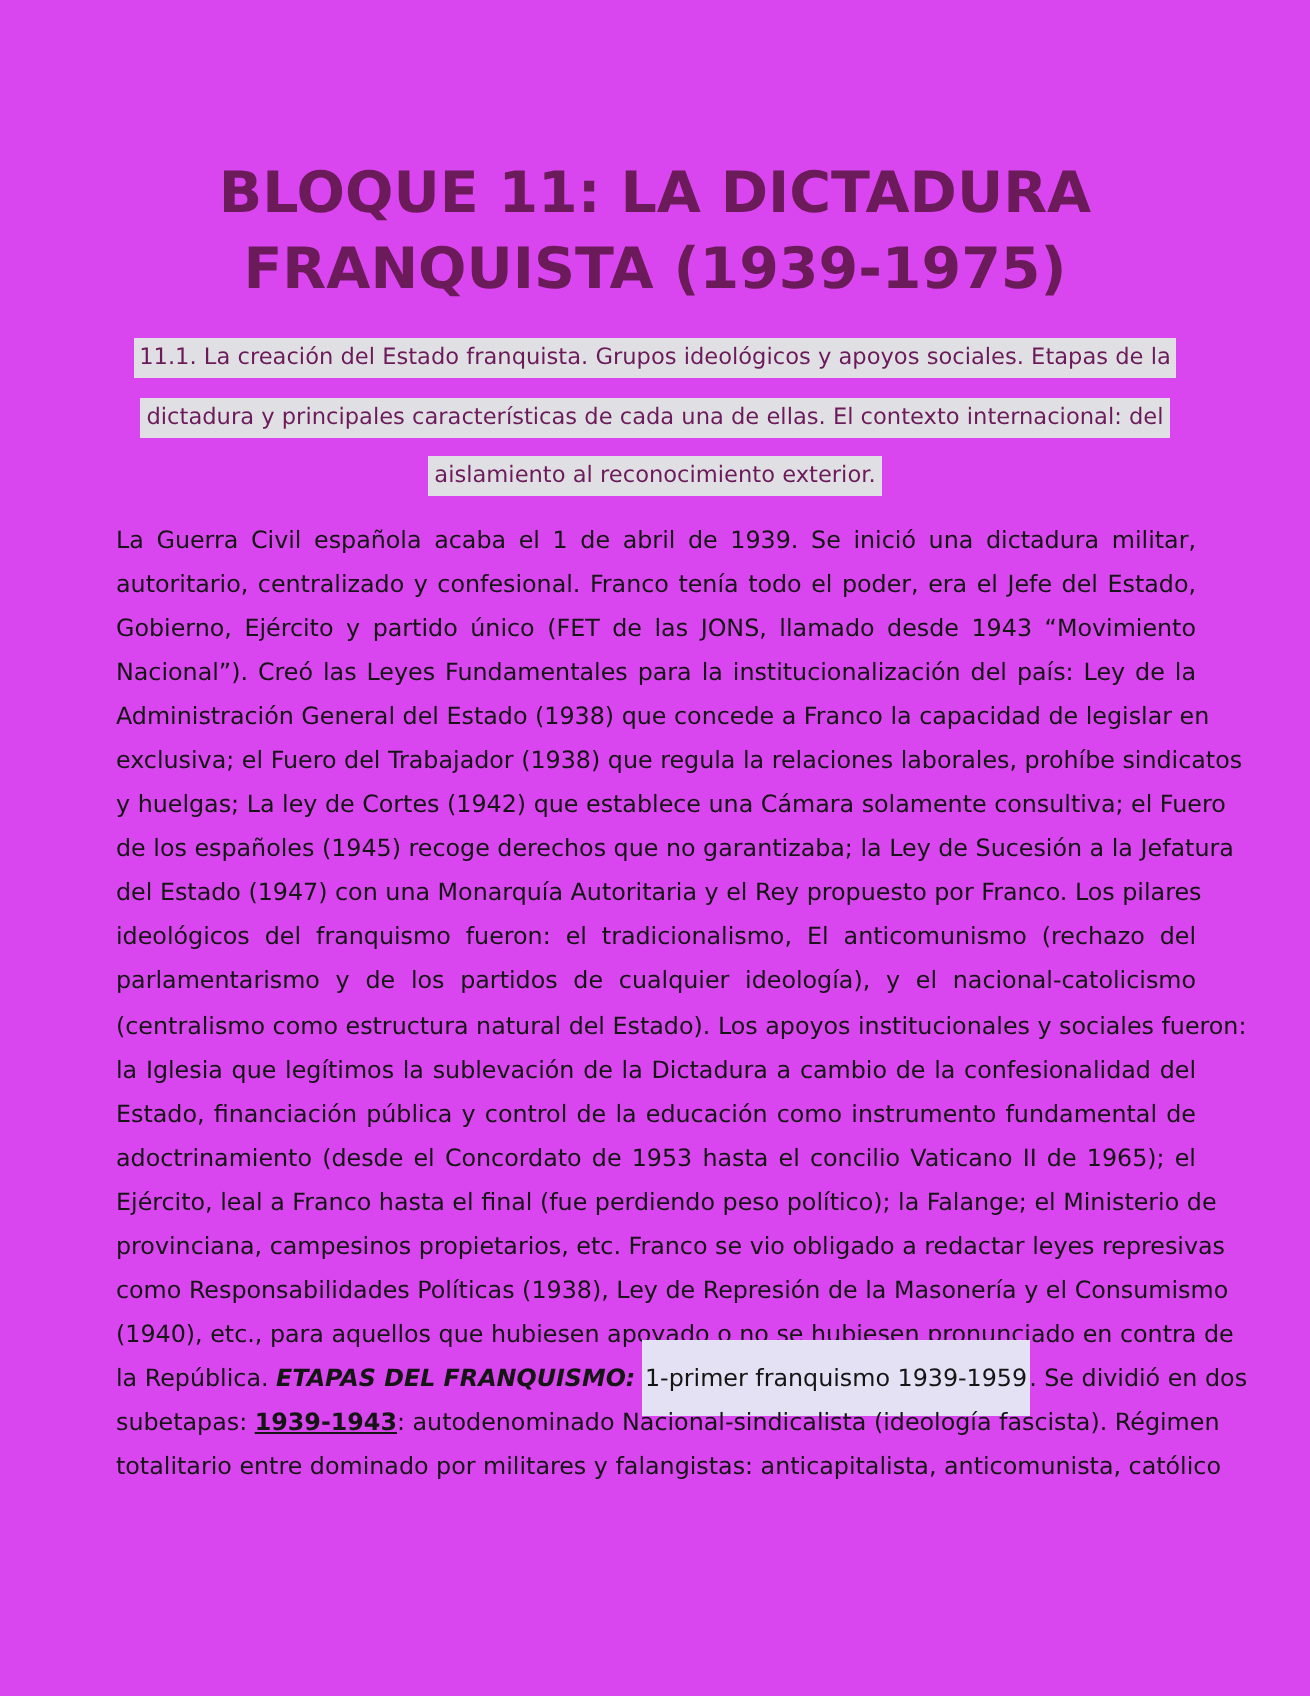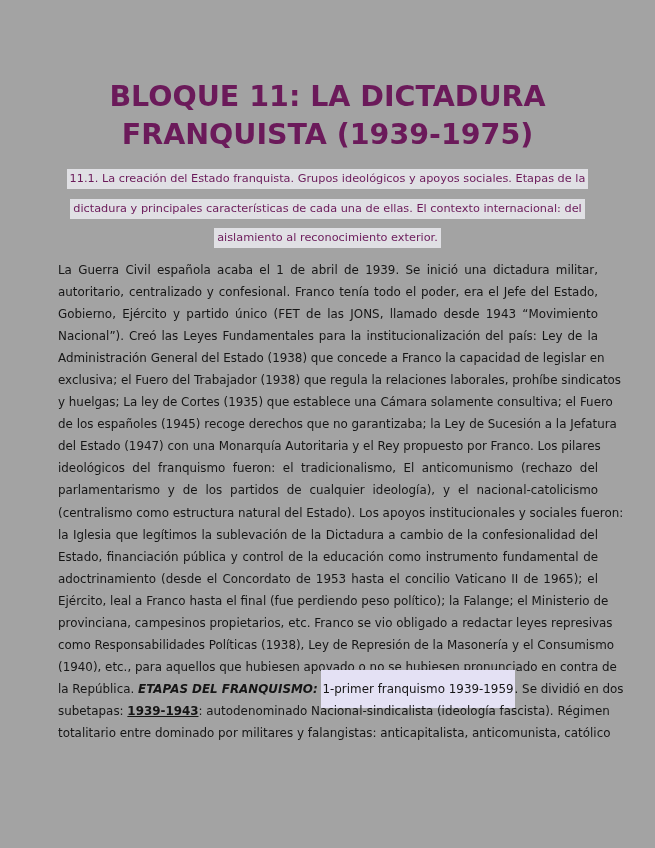--- a/index.html
+++ b/index.html
@@ -13,21 +13,21 @@
       position: relative;
       overflow: hidden;
       font-family: "DejaVu Sans", sans-serif;
       color: #111111;
     }
     .page {
       position: absolute;
       left: 0; top: 0;
       width: 655px;
       height: 848px;
-      background: #a3a3a3;
+      background: #d946ef;
     }
     .title {
       position: absolute;
       left: 0;
       top: 78px;
       width: 655px;
       text-align: center;
       color: #6b1a5a;
       font-family: "DejaVu Sans", sans-serif;
       font-weight: bold;
@@ -104,21 +104,21 @@
     <div class="sub-line"><span>aislamiento al reconocimiento exterior.</span></div>
   </div>
 
   <div class="body-text">
     <span class="ln">La Guerra Civil española acaba el 1 de abril de 1939. Se inició una dictadura militar,</span>
     <span class="ln">autoritario, centralizado y confesional. Franco tenía todo el poder, era el Jefe del Estado,</span>
     <span class="ln">Gobierno, Ejército y partido único (FET de las JONS, llamado desde 1943 “Movimiento</span>
     <span class="ln">Nacional”). Creó las Leyes Fundamentales para la institucionalización del país: Ley de la</span>
     <span class="ln">Administración General del Estado (1938) que concede a Franco la capacidad de legislar en</span>
     <span class="ln">exclusiva; el Fuero del Trabajador (1938) que regula la relaciones laborales, prohíbe sindicatos</span>
-    <span class="ln">y huelgas; La ley de Cortes (1935) que establece una Cámara solamente consultiva; el Fuero</span>
+    <span class="ln">y huelgas; La ley de Cortes (1942) que establece una Cámara solamente consultiva; el Fuero</span>
     <span class="ln">de los españoles (1945) recoge derechos que no garantizaba; la Ley de Sucesión a la Jefatura</span>
     <span class="ln">del Estado (1947) con una Monarquía Autoritaria y el Rey propuesto por Franco. Los pilares</span>
     <span class="ln">ideológicos del franquismo fueron: el tradicionalismo, El anticomunismo (rechazo del</span>
     <span class="ln">parlamentarismo y de los partidos de cualquier ideología), y el nacional-catolicismo</span>
     <span class="ln">(centralismo como estructura natural del Estado). Los apoyos institucionales y sociales fueron:</span>
     <span class="ln">la Iglesia que legítimos la sublevación de la Dictadura a cambio de la confesionalidad del</span>
     <span class="ln">Estado, financiación pública y control de la educación como instrumento fundamental de</span>
     <span class="ln">adoctrinamiento (desde el  Concordato de 1953 hasta el concilio Vaticano II de 1965); el</span>
     <span class="ln">Ejército, leal a Franco hasta el final (fue perdiendo peso político); la Falange; el Ministerio de</span>
     <span class="ln">provinciana, campesinos propietarios, etc. Franco se vio obligado a redactar leyes represivas</span>

